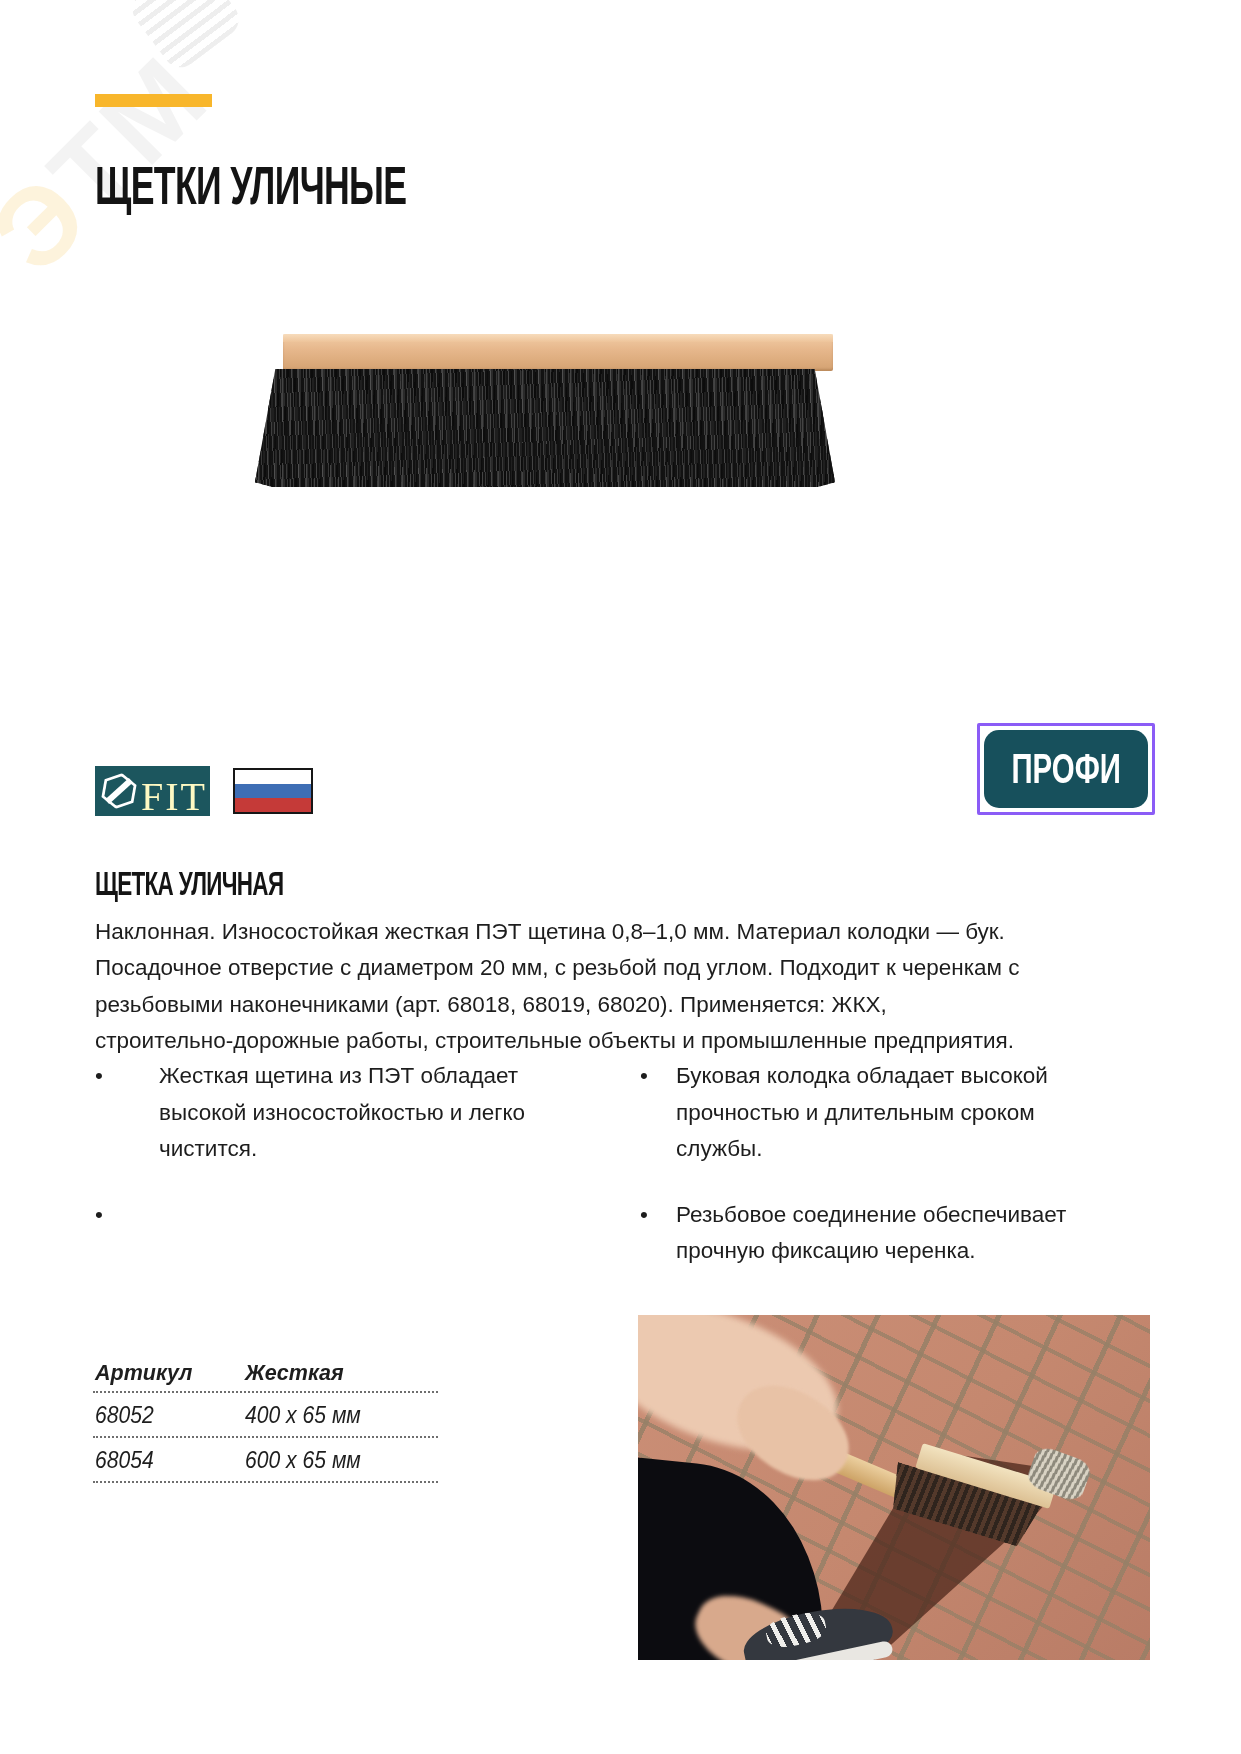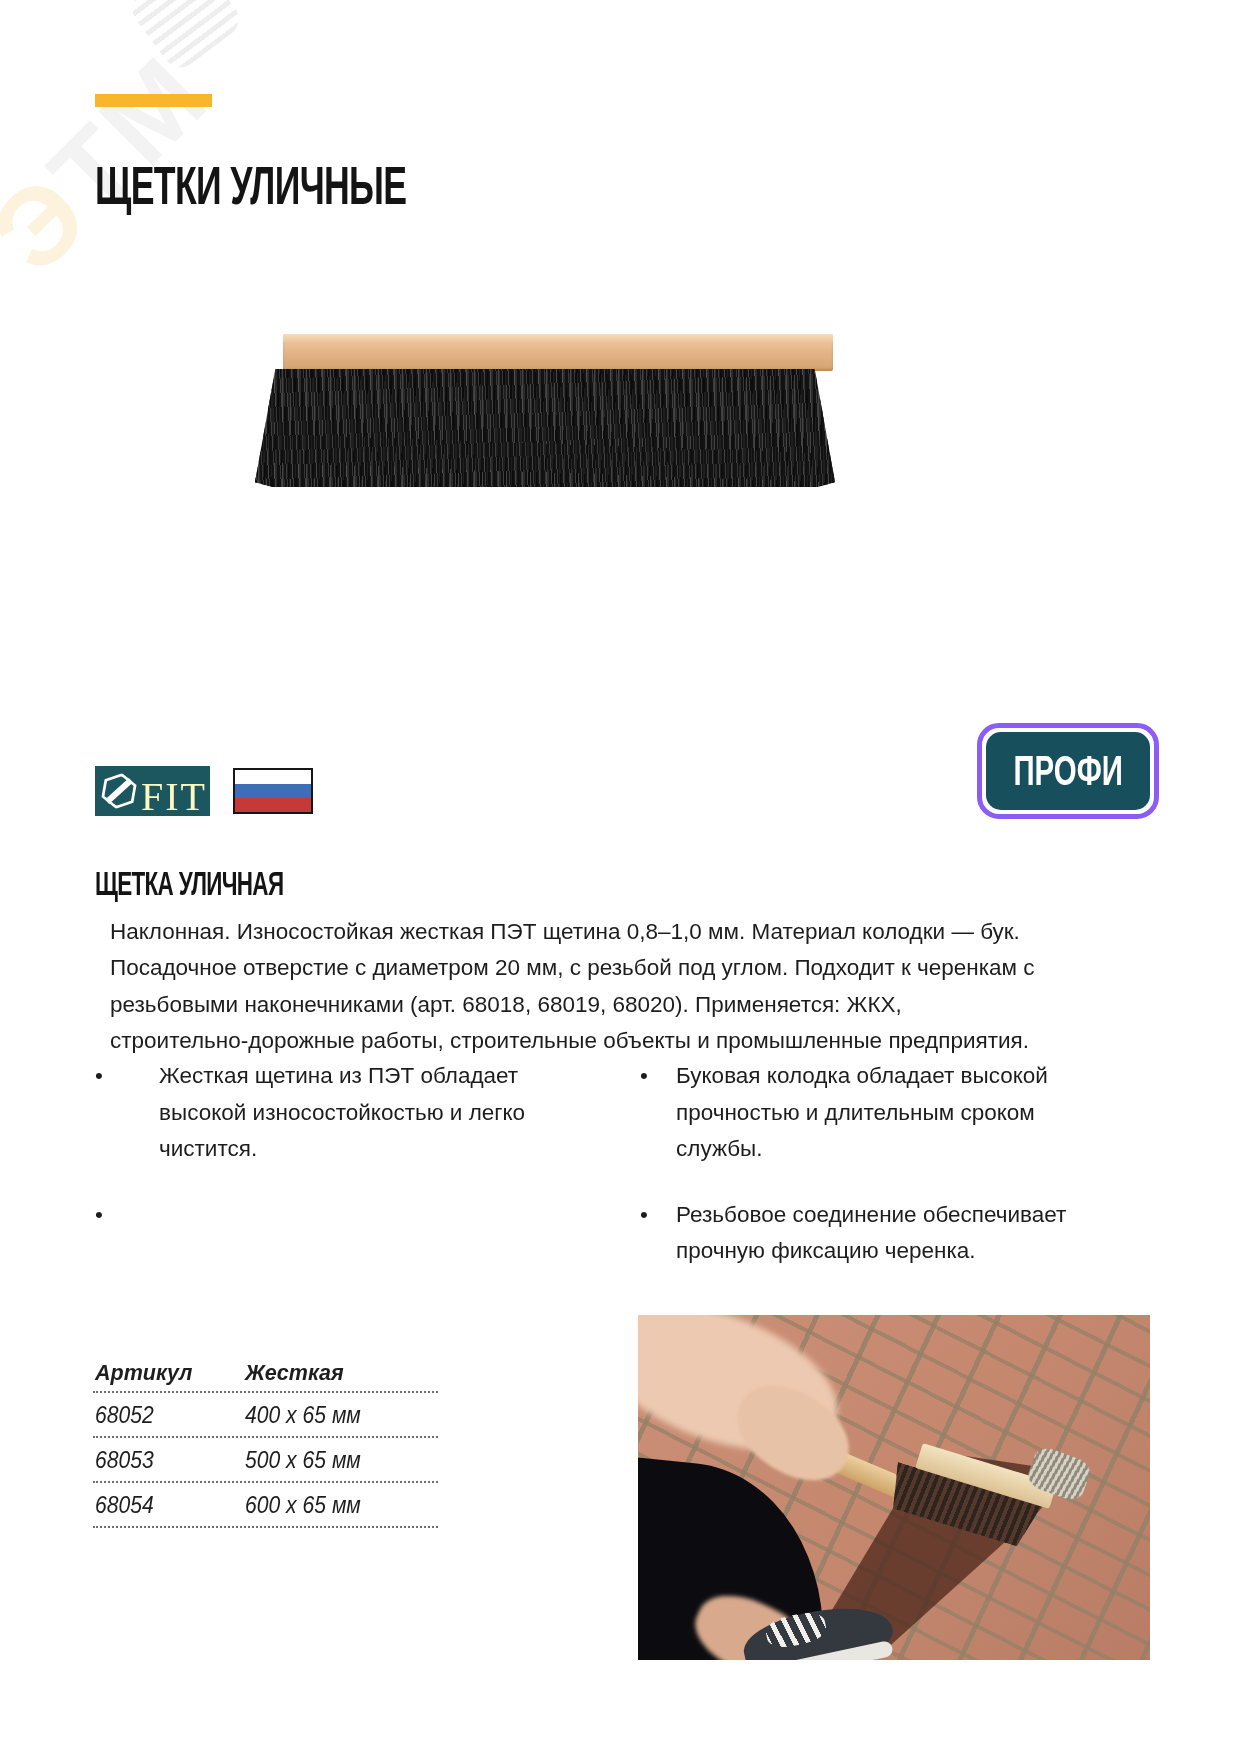--- a/index.html
+++ b/index.html
@@ -65,34 +65,34 @@
     position:absolute;left:233px;top:768px;width:76px;height:42px;
     border:2px solid #161616;display:flex;flex-direction:column;
   }
   .flag div{flex:1;}
   .flag-white{background:#ffffff;}
   .flag-blue{background:#3E6EB5;}
   .flag-red{background:#C53A38;}
   
   .badge{
     position:absolute;left:977px;top:723px;width:164px;height:78px;
-    border:5px solid #8b5cf6;border-radius:22px;background:#ffffff;padding:4px;
+    border:3px solid #8b5cf6;border-radius:2px;background:#ffffff;padding:4px;
     box-sizing:content-box;
   }
   .badge-inner{
     width:100%;height:100%;background:#17505C;border-radius:15px;
     display:flex;align-items:center;justify-content:center;
   }
   .badge-text{font-size:42px;font-weight:bold;color:#ffffff;}
   .cond-c{display:inline-block;transform:scaleX(0.70);transform-origin:50% 50%;white-space:nowrap;}
   
   .h2{position:absolute;left:95px;top:836px;font-size:34px;font-weight:bold;color:#141414;text-align:center;}
   .descr{
     position:absolute;left:95px;top:891px;width:930px;
-    font-size:22.5px;line-height:36.5px;color:#1d1d1d;margin-left:15px;
+    font-size:22.5px;line-height:36.5px;color:#1d1d1d;
   }
   .features{
     position:absolute;left:95px;top:1058px;width:1000px;display:flex;
   }
   .feat-col{display:flex;flex-direction:column;}
   .feat-col-left{width:460px;margin-right:85px;}
   .feat-col-right{width:440px;}
   .feat-item{display:flex;margin-bottom:29px;}
   .feat-bullet{width:36px;flex:0 0 36px;font-size:22.5px;line-height:36.5px;color:#1d1d1d;}
   .feat-text{font-size:22.5px;line-height:36.5px;color:#1d1d1d;}
@@ -235,24 +235,20 @@
 </div>
 
 <div class="spec-table">
   <div class="t-row t-head">
     <div class="t-cell">Артикул</div>
     <div class="t-cell">Жесткая</div>
   </div>
   <div class="t-row t-body">
     <div class="t-cell"><span class="cellcond">68052</span></div>
     <div class="t-cell"><span class="cellcond">400 х 65 мм</span></div>
-  </div>
-  <div class="t-row t-body">
-    <div class="t-cell"><span class="cellcond">68053</span></div>
-    <div class="t-cell"><span class="cellcond">500 х 65 мм</span></div>
   </div>
   <div class="t-row t-body">
     <div class="t-cell"><span class="cellcond">68054</span></div>
     <div class="t-cell"><span class="cellcond">600 х 65 мм</span></div>
   </div>
 </div>
 
 <div class="photo">
   <div class="ph-shadow"></div>
   <div class="ph-handle"></div>

